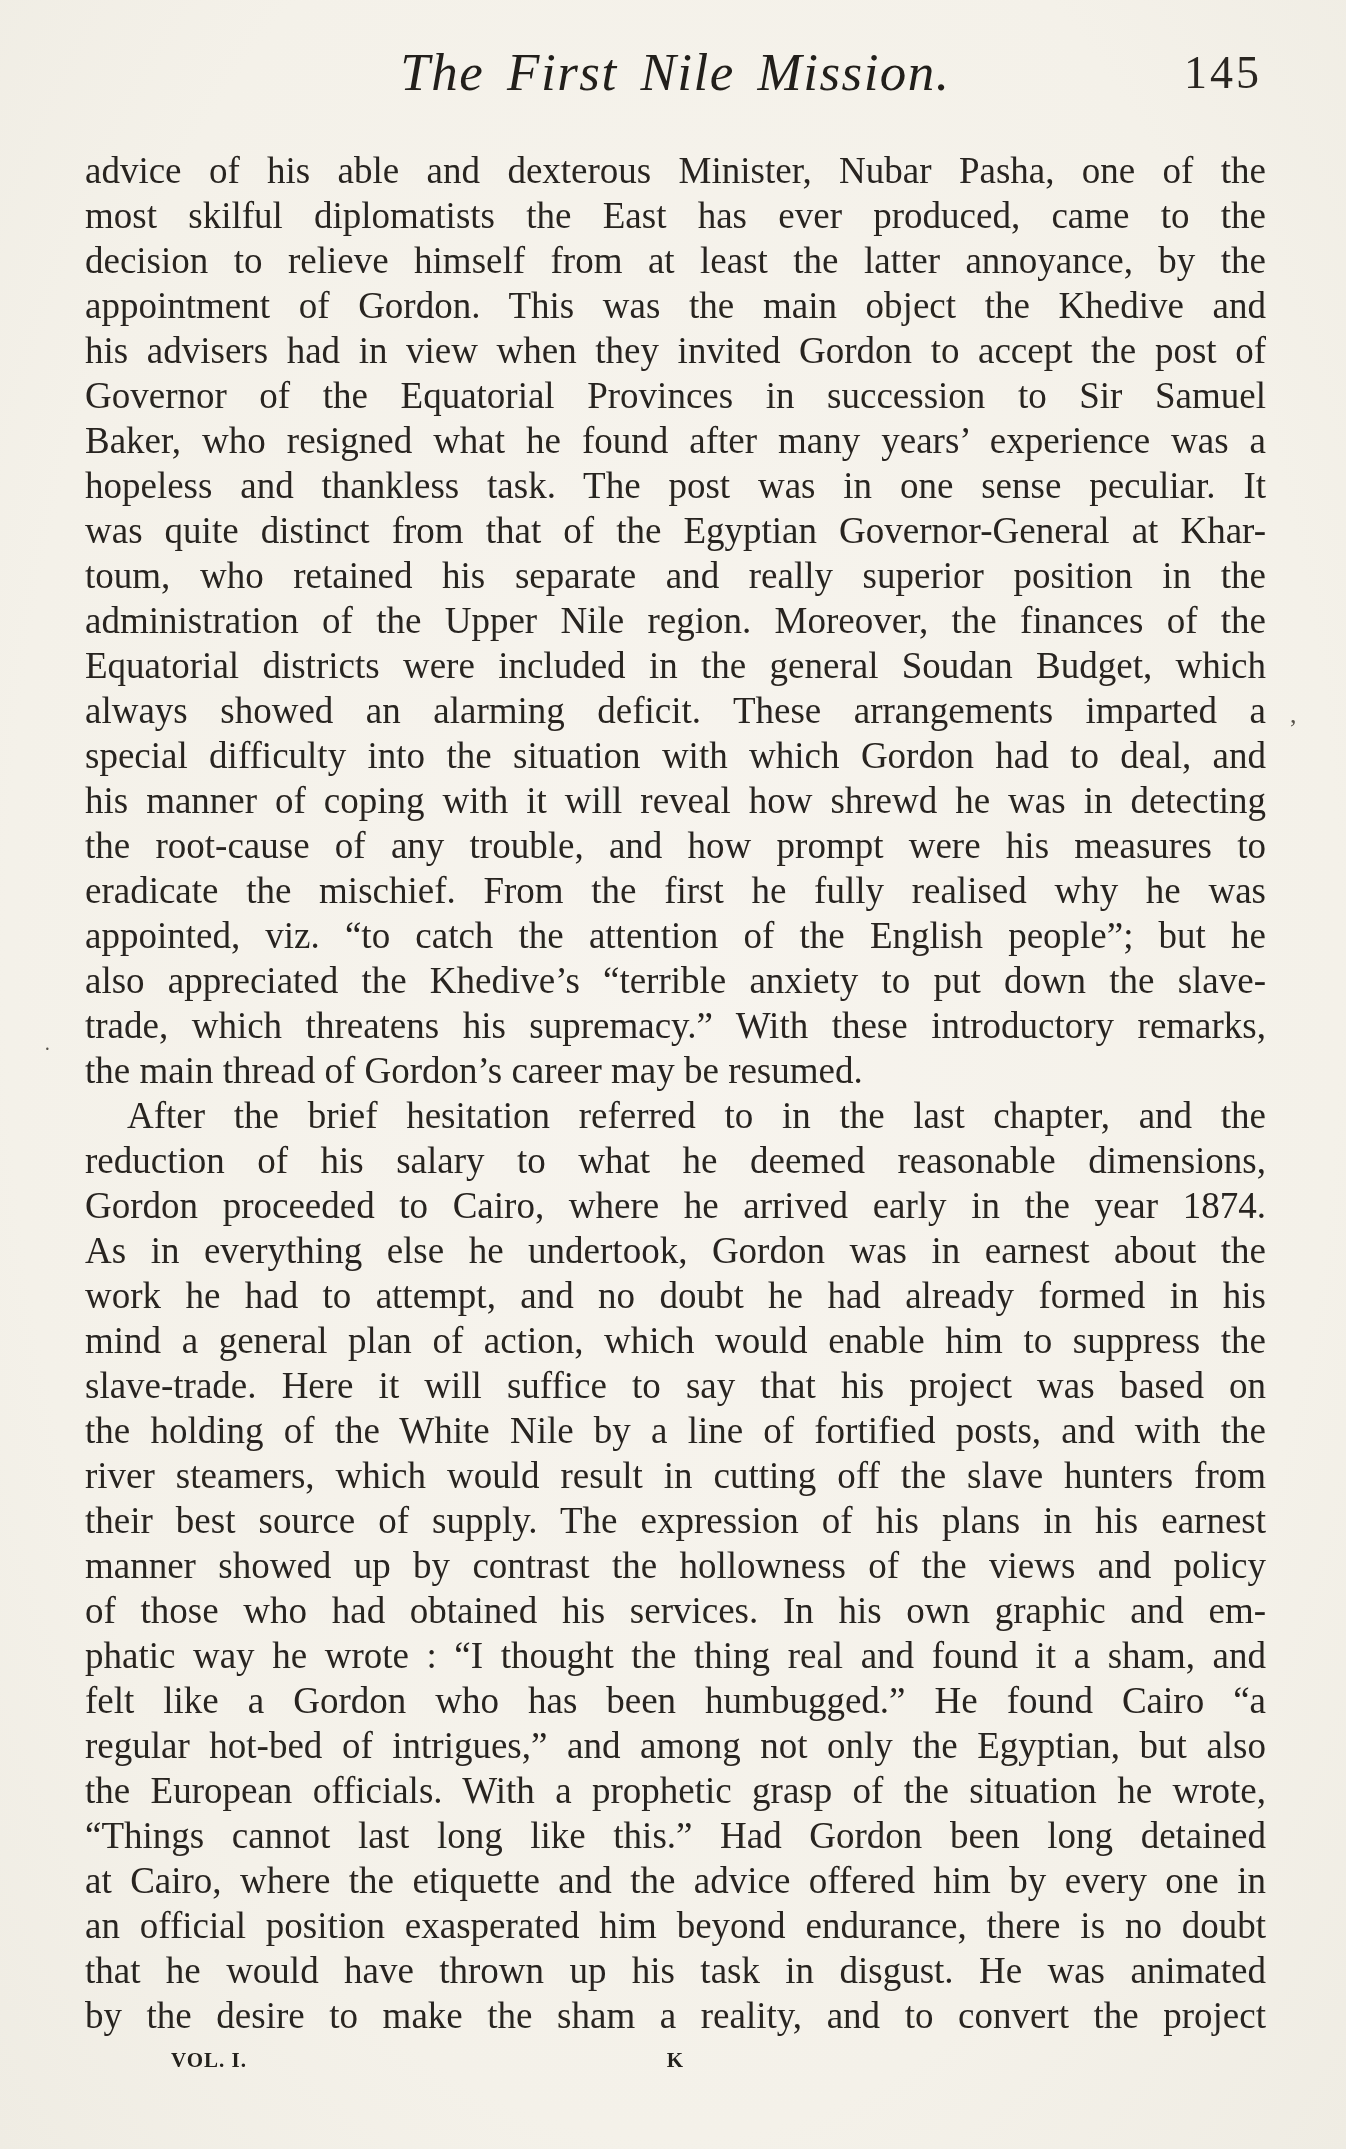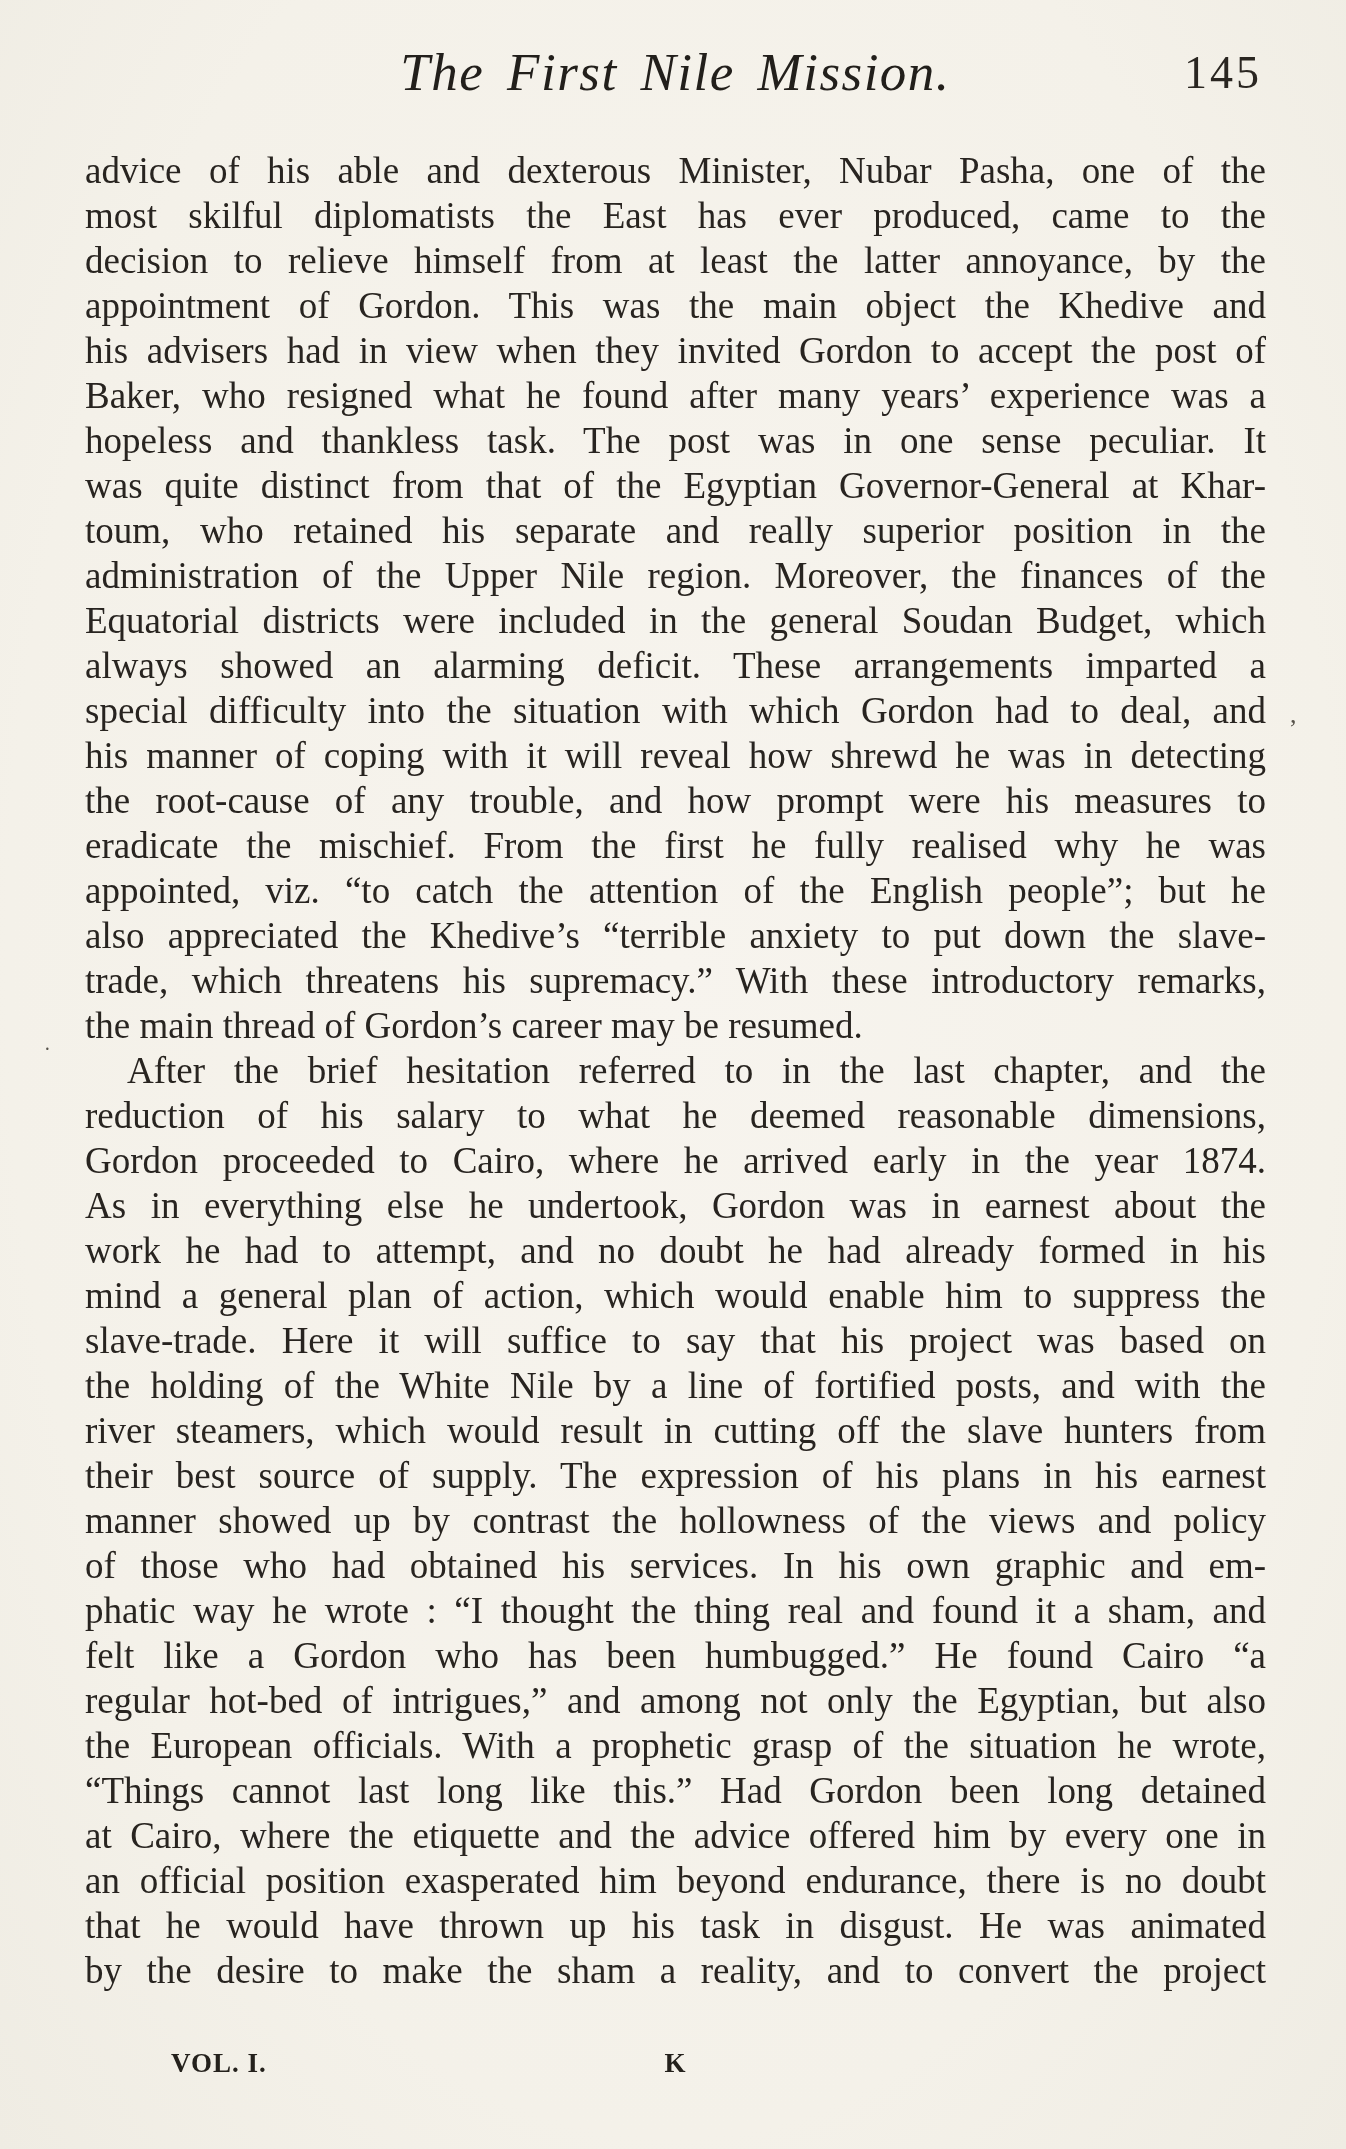--- a/index.html
+++ b/index.html
@@ -57,21 +57,21 @@
     -moz-text-align-last: left;
   }
   .line.indent { text-indent: 42px; }
   .page-footer {
     position: absolute;
     left: 85px;
     right: 80px;
     top: 2048px;
     height: 44px;
     font-weight: bold;
-    font-size: 27px;
+    font-size: 21px;
     letter-spacing: 1px;
     color: #24211c;
   }
   .volume { position: absolute; left: 86px; top: 0; }
   .signature { position: absolute; left: 50%; transform: translateX(-50%); top: 0; }
   .speck {
     position: absolute;
     font-size: 26px;
     color: #56524a;
   }
@@ -88,20 +88,21 @@
     <div class="page-number">145</div>
   </header>
 
   <main class="text-block" id="body-text">
       <div class="paragraph">
         <div class="line">advice of his able and dexterous Minister, Nubar Pasha, one of the</div>
         <div class="line">most skilful diplomatists the East has ever produced, came to the</div>
         <div class="line">decision to relieve himself from at least the latter annoyance, by the</div>
         <div class="line">appointment of Gordon. This was the main object the Khedive and</div>
         <div class="line">his advisers had in view when they invited Gordon to accept the post of</div>
+        <div class="line">Governor of the Equatorial Provinces in succession to Sir Samuel</div>
         <div class="line">Baker, who resigned what he found after many years’ experience was a</div>
         <div class="line">hopeless and thankless task. The post was in one sense peculiar. It</div>
         <div class="line">was quite distinct from that of the Egyptian Governor-General at Khar-</div>
         <div class="line">toum, who retained his separate and really superior position in the</div>
         <div class="line">administration of the Upper Nile region. Moreover, the finances of the</div>
         <div class="line">Equatorial districts were included in the general Soudan Budget, which</div>
         <div class="line">always showed an alarming deficit. These arrangements imparted a</div>
         <div class="line">special difficulty into the situation with which Gordon had to deal, and</div>
         <div class="line">his manner of coping with it will reveal how shrewd he was in detecting</div>
         <div class="line">the root-cause of any trouble, and how prompt were his measures to</div>

